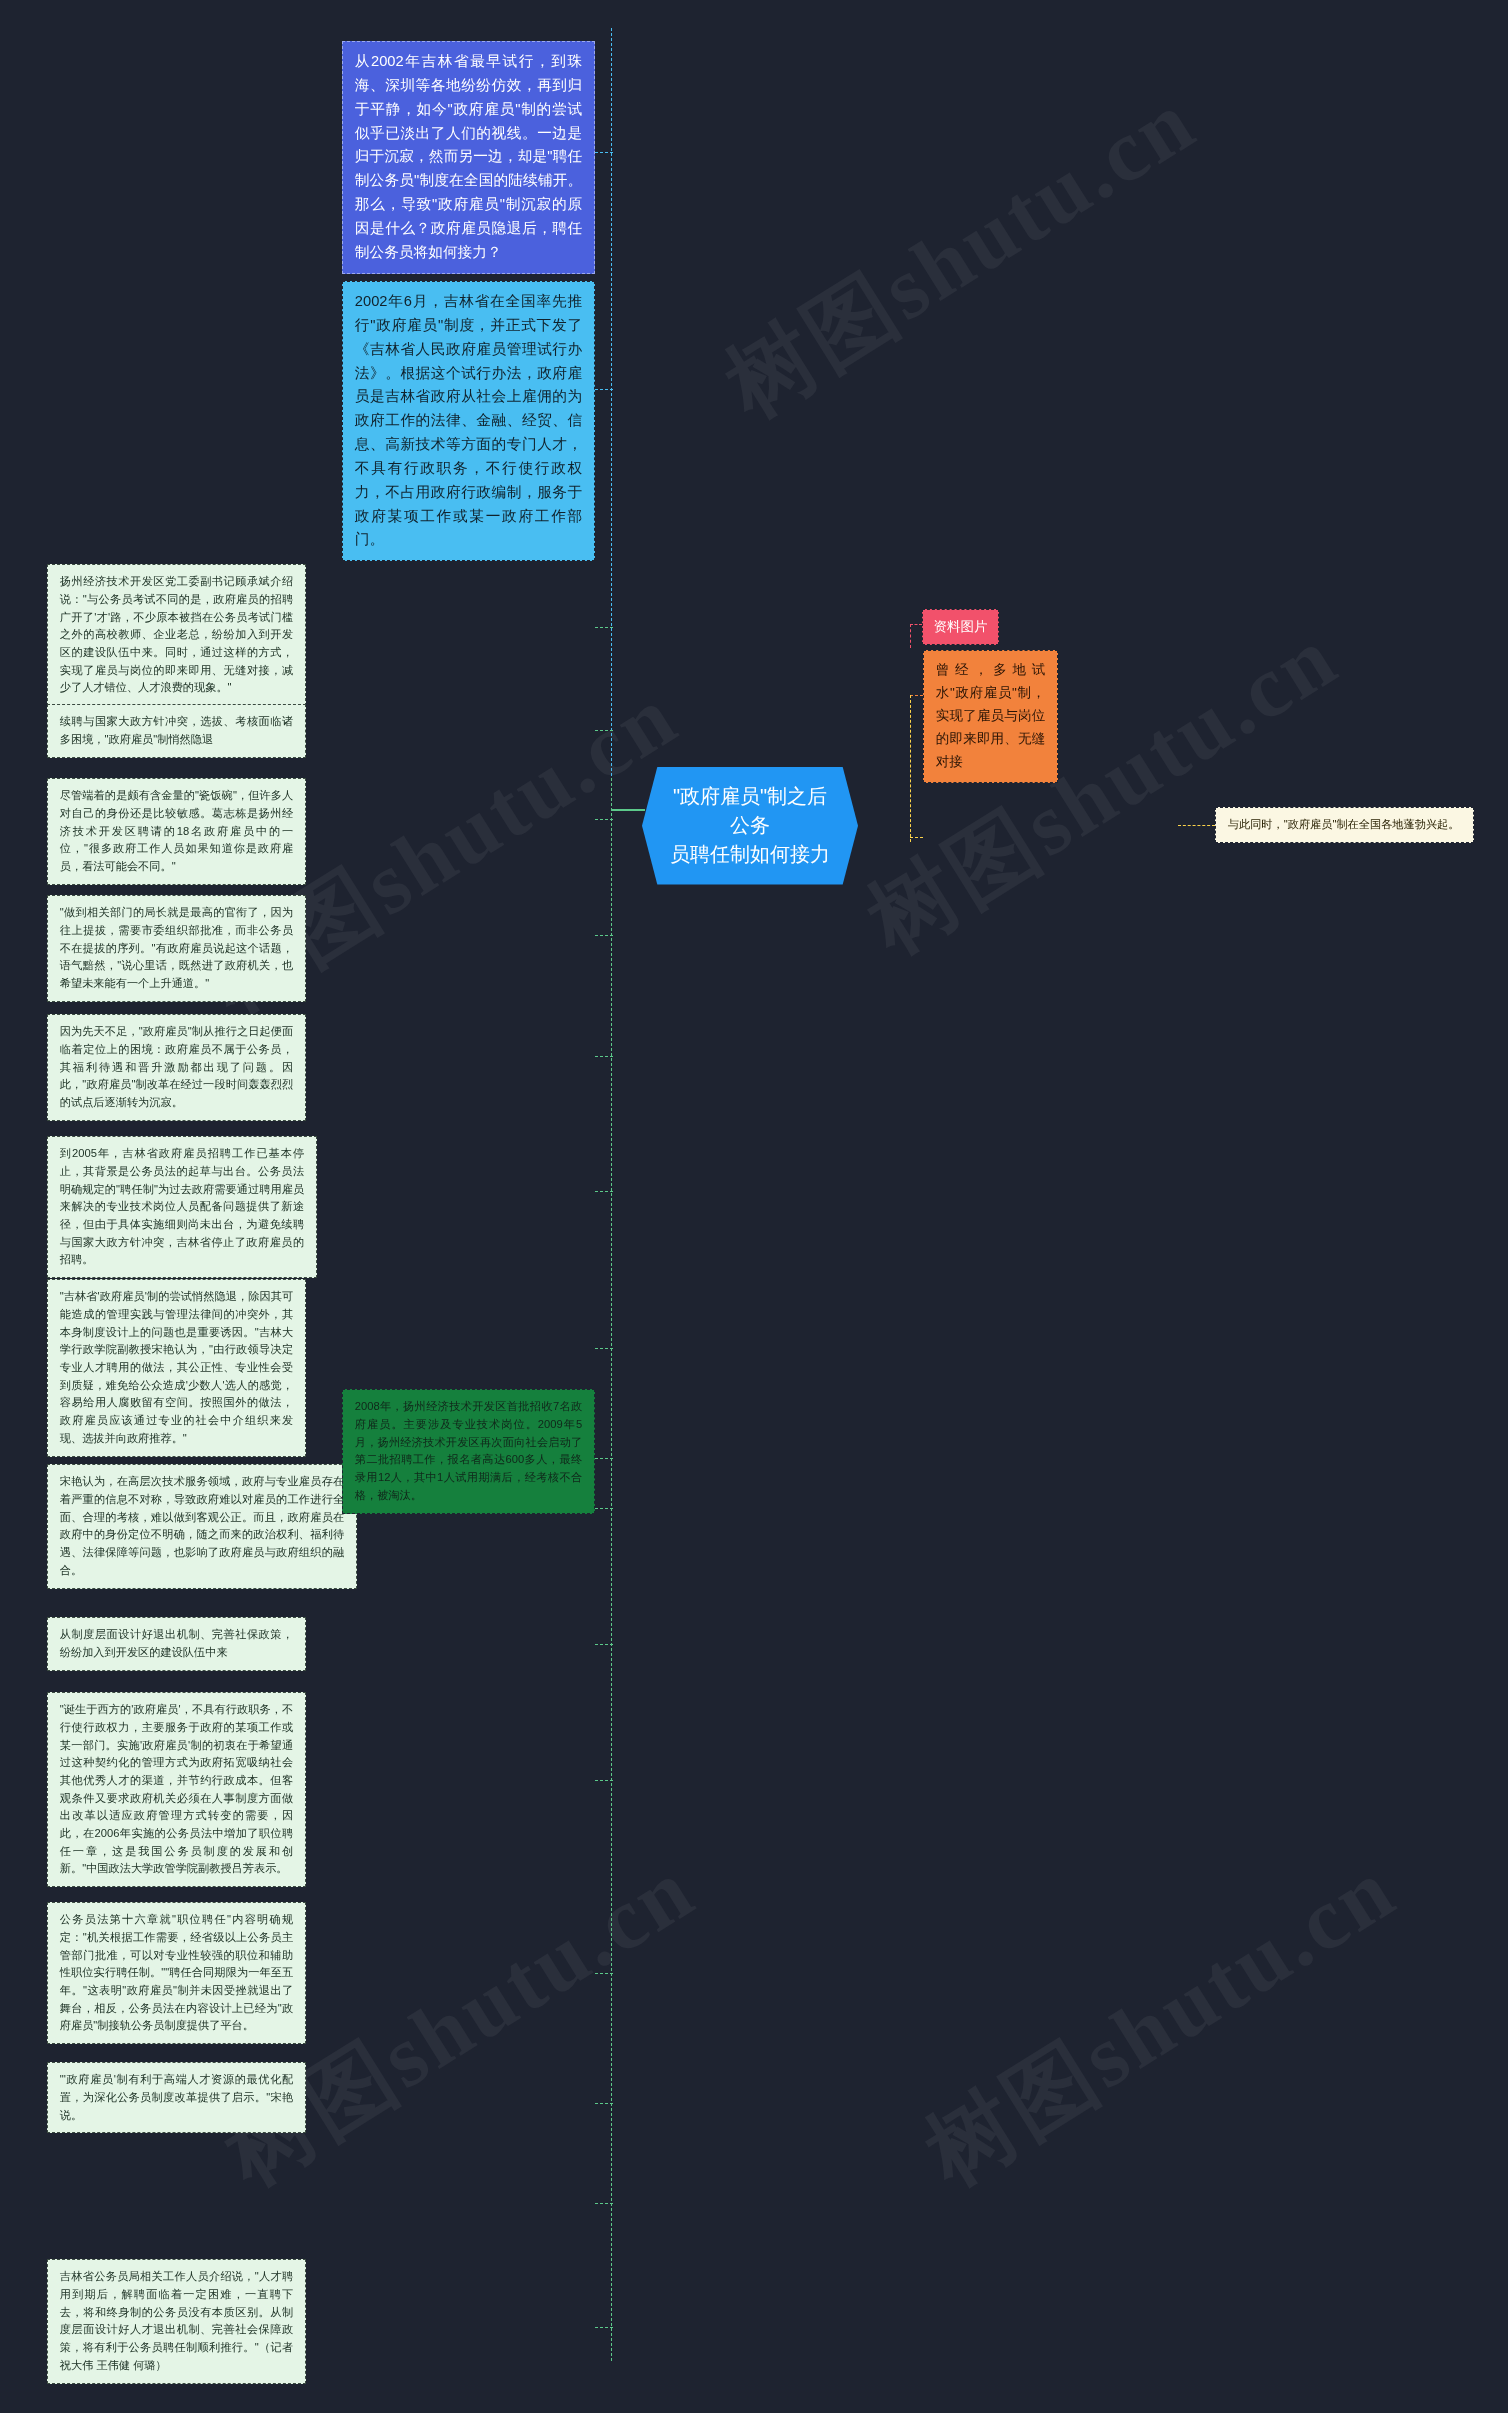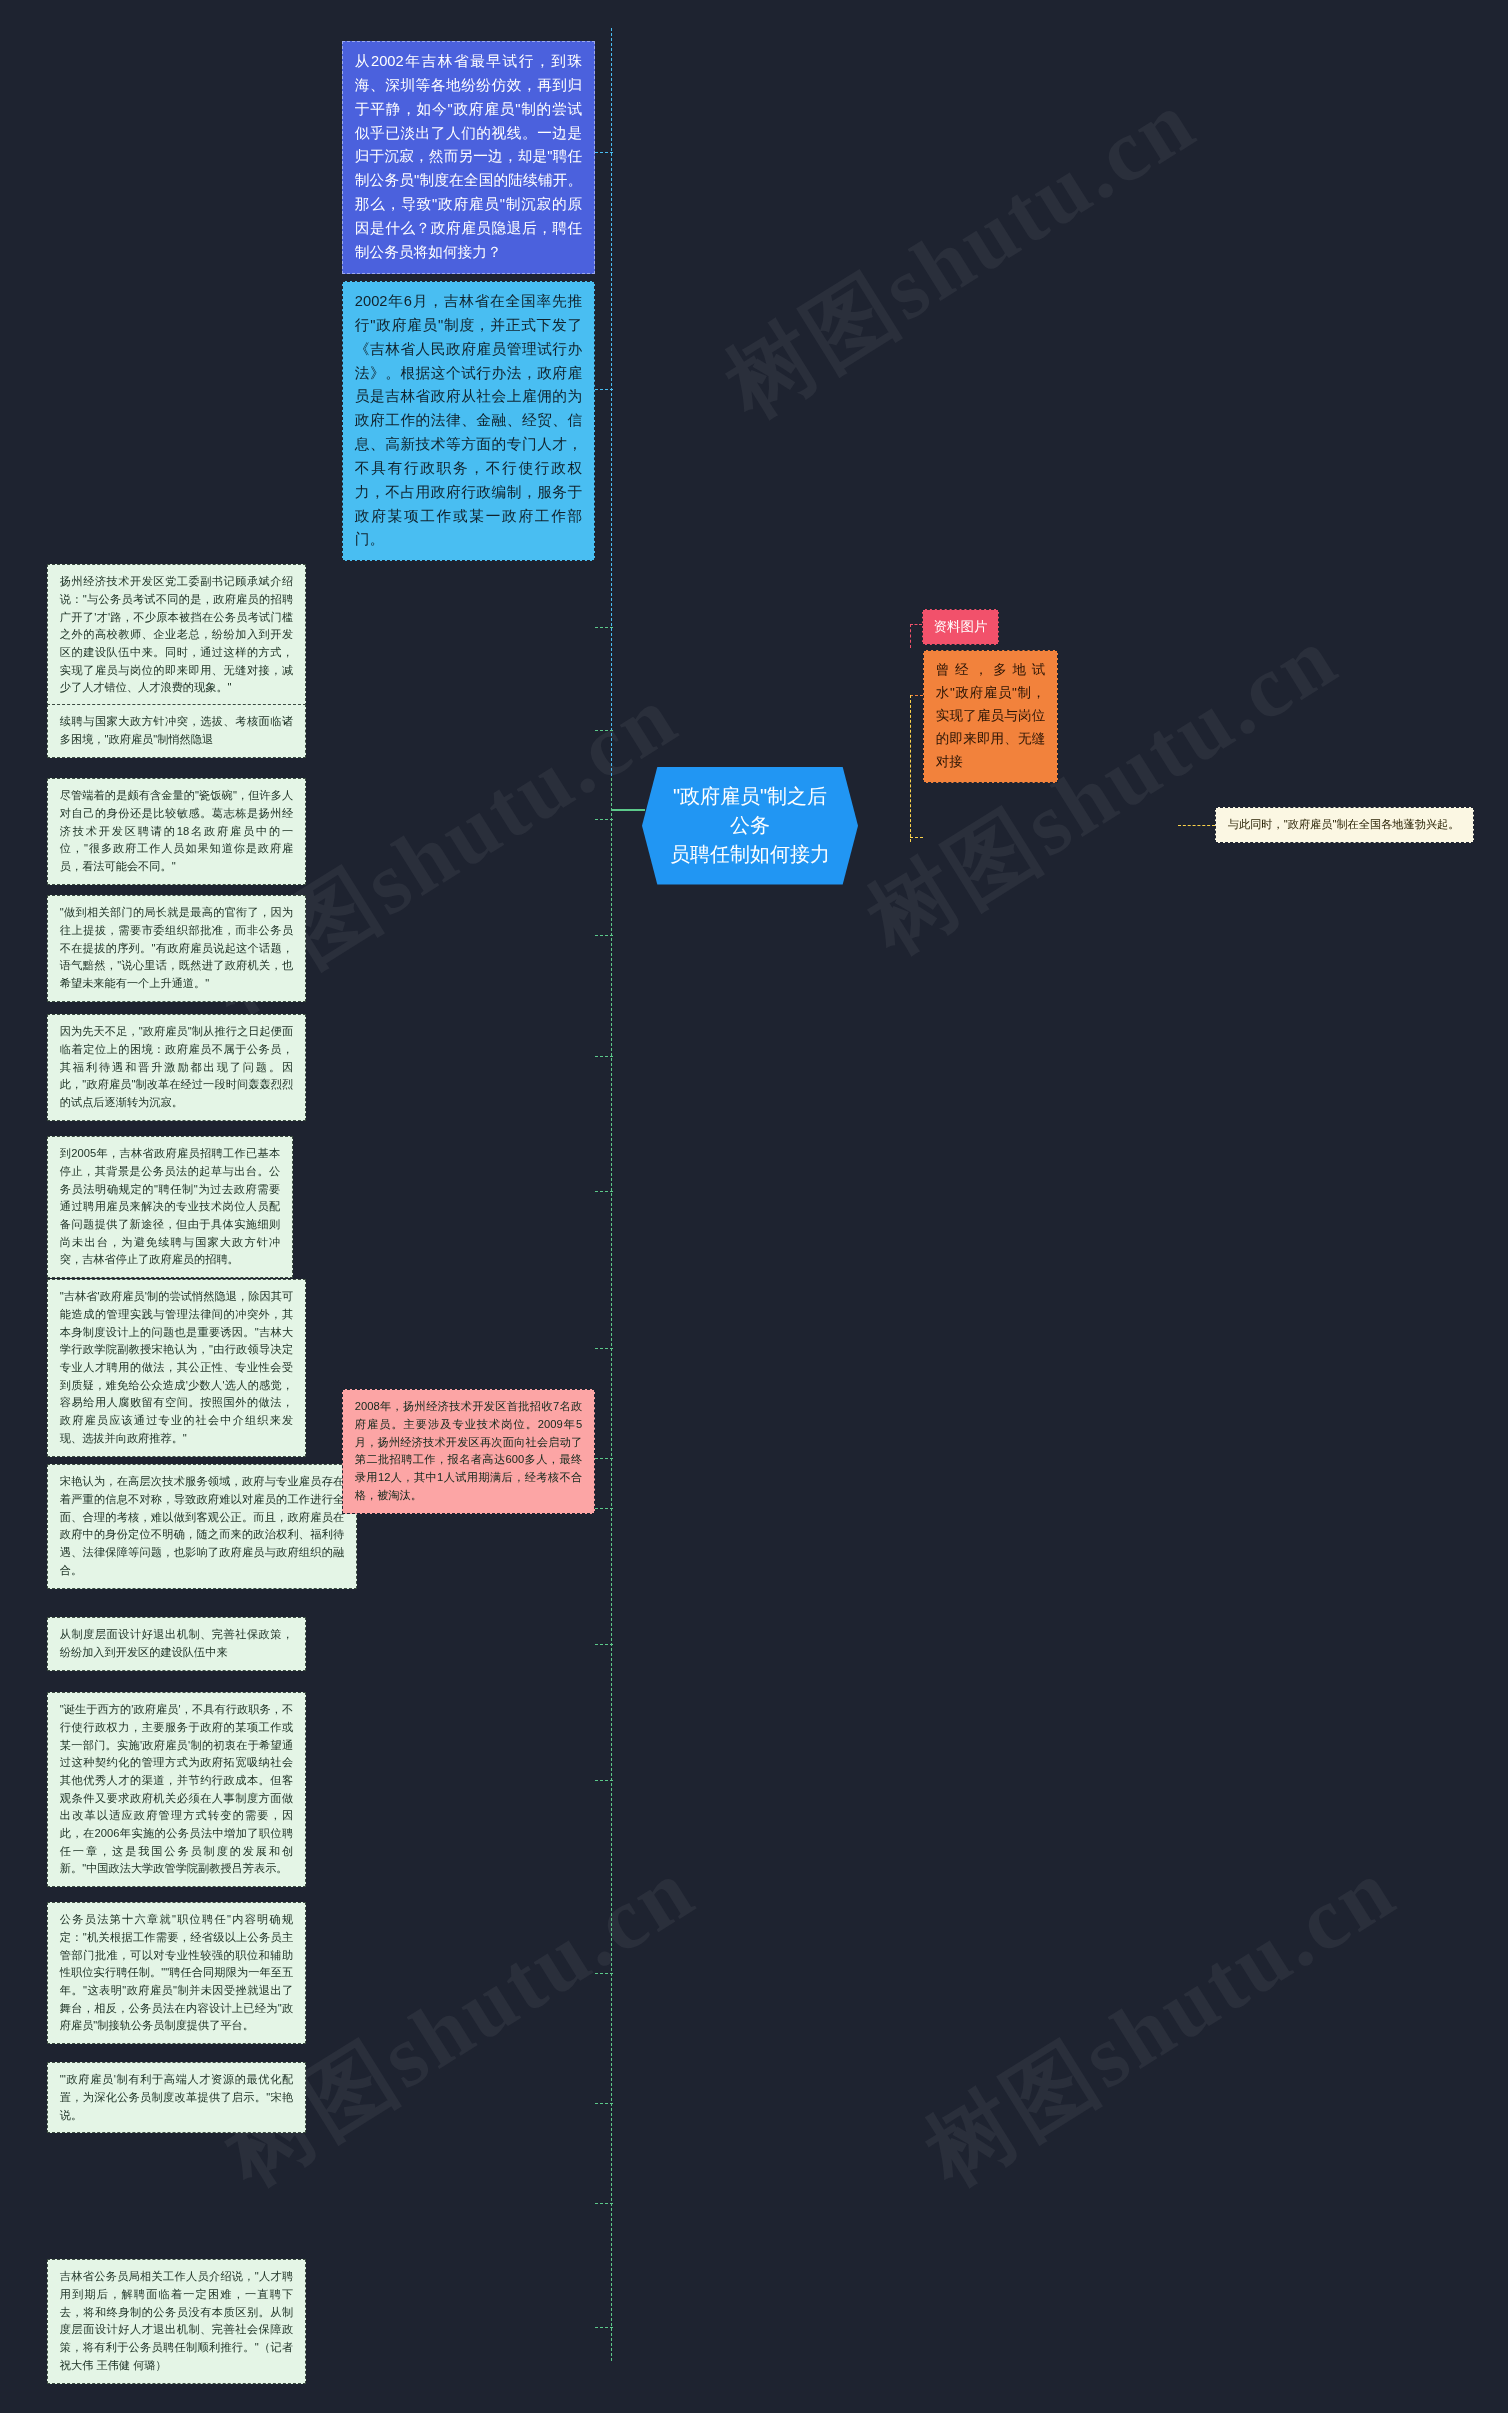--- a/index.html
+++ b/index.html
@@ -76,21 +76,21 @@
   .n-mint {
     background: #e4f5e6;
     color: #203528;
     font-size: 11.2px;
     border: 1.2px dashed #3a4a40;
     line-height: 1.58;
   }
 
   
   .n-green {
-    background: #fca5a5;
+    background: #15803d;
     color: #10271a;
     font-size: 11.2px;
     border: 1.2px dashed #1e2330;
     line-height: 1.58;
   }
 
   
   .n-red {
     background: #f2516b;
     color: #ffffff;
@@ -194,21 +194,21 @@
   <div class="node n-mint" style="left:47px; top:564px;  width:259px;">扬州经济技术开发区党工委副书记顾承斌介绍说："与公务员考试不同的是，政府雇员的招聘广开了'才'路，不少原本被挡在公务员考试门槛之外的高校教师、企业老总，纷纷加入到开发区的建设队伍中来。同时，通过这样的方式，实现了雇员与岗位的即来即用、无缝对接，减少了人才错位、人才浪费的现象。"</div>
 
   <div class="node n-mint" style="left:47px; top:704px; width:259px;">续聘与国家大政方针冲突，选拔、考核面临诸多困境，"政府雇员"制悄然隐退</div>
 
   <div class="node n-mint" style="left:47px; top:778px; width:259px;">尽管端着的是颇有含金量的"瓷饭碗"，但许多人对自己的身份还是比较敏感。葛志栋是扬州经济技术开发区聘请的18名政府雇员中的一位，"很多政府工作人员如果知道你是政府雇员，看法可能会不同。"</div>
 
   <div class="node n-mint" style="left:47px; top:895px; width:259px;">"做到相关部门的局长就是最高的官衔了，因为往上提拔，需要市委组织部批准，而非公务员不在提拔的序列。"有政府雇员说起这个话题，语气黯然，"说心里话，既然进了政府机关，也希望未来能有一个上升通道。"</div>
 
   <div class="node n-mint" style="left:47px; top:1014px; width:259px;">因为先天不足，"政府雇员"制从推行之日起便面临着定位上的困境：政府雇员不属于公务员，其福利待遇和晋升激励都出现了问题。因此，"政府雇员"制改革在经过一段时间轰轰烈烈的试点后逐渐转为沉寂。</div>
 
-  <div class="node n-mint" style="left:47px; top:1136px; width:246px;">到2005年，吉林省政府雇员招聘工作已基本停止，其背景是公务员法的起草与出台。公务员法明确规定的"聘任制"为过去政府需要通过聘用雇员来解决的专业技术岗位人员配备问题提供了新途径，但由于具体实施细则尚未出台，为避免续聘与国家大政方针冲突，吉林省停止了政府雇员的招聘。</div>
+  <div class="node n-mint" style="left:47px; top:1136px; width:270px;">到2005年，吉林省政府雇员招聘工作已基本停止，其背景是公务员法的起草与出台。公务员法明确规定的"聘任制"为过去政府需要通过聘用雇员来解决的专业技术岗位人员配备问题提供了新途径，但由于具体实施细则尚未出台，为避免续聘与国家大政方针冲突，吉林省停止了政府雇员的招聘。</div>
 
   <div class="node n-mint" style="left:47px; top:1279px; width:259px;">"吉林省'政府雇员'制的尝试悄然隐退，除因其可能造成的管理实践与管理法律间的冲突外，其本身制度设计上的问题也是重要诱因。"吉林大学行政学院副教授宋艳认为，"由行政领导决定专业人才聘用的做法，其公正性、专业性会受到质疑，难免给公众造成'少数人'选人的感觉，容易给用人腐败留有空间。按照国外的做法，政府雇员应该通过专业的社会中介组织来发现、选拔并向政府推荐。"</div>
 
   <div class="node n-mint" style="left:47px; top:1464px; width:310px;">宋艳认为，在高层次技术服务领域，政府与专业雇员存在着严重的信息不对称，导致政府难以对雇员的工作进行全面、合理的考核，难以做到客观公正。而且，政府雇员在政府中的身份定位不明确，随之而来的政治权利、福利待遇、法律保障等问题，也影响了政府雇员与政府组织的融合。</div>
 
   <div class="node n-mint" style="left:47px; top:1617px; width:259px;">从制度层面设计好退出机制、完善社保政策，纷纷加入到开发区的建设队伍中来</div>
 
   <div class="node n-mint" style="left:47px; top:1692px; width:259px;">"诞生于西方的'政府雇员'，不具有行政职务，不行使行政权力，主要服务于政府的某项工作或某一部门。实施'政府雇员'制的初衷在于希望通过这种契约化的管理方式为政府拓宽吸纳社会其他优秀人才的渠道，并节约行政成本。但客观条件又要求政府机关必须在人事制度方面做出改革以适应政府管理方式转变的需要，因此，在2006年实施的公务员法中增加了职位聘任一章，这是我国公务员制度的发展和创新。"中国政法大学政管学院副教授吕芳表示。</div>
 
   <div class="node n-mint" style="left:47px; top:1902px; width:259px;">公务员法第十六章就"职位聘任"内容明确规定："机关根据工作需要，经省级以上公务员主管部门批准，可以对专业性较强的职位和辅助性职位实行聘任制。""聘任合同期限为一年至五年。"这表明"政府雇员"制并未因受挫就退出了舞台，相反，公务员法在内容设计上已经为"政府雇员"制接轨公务员制度提供了平台。</div>

